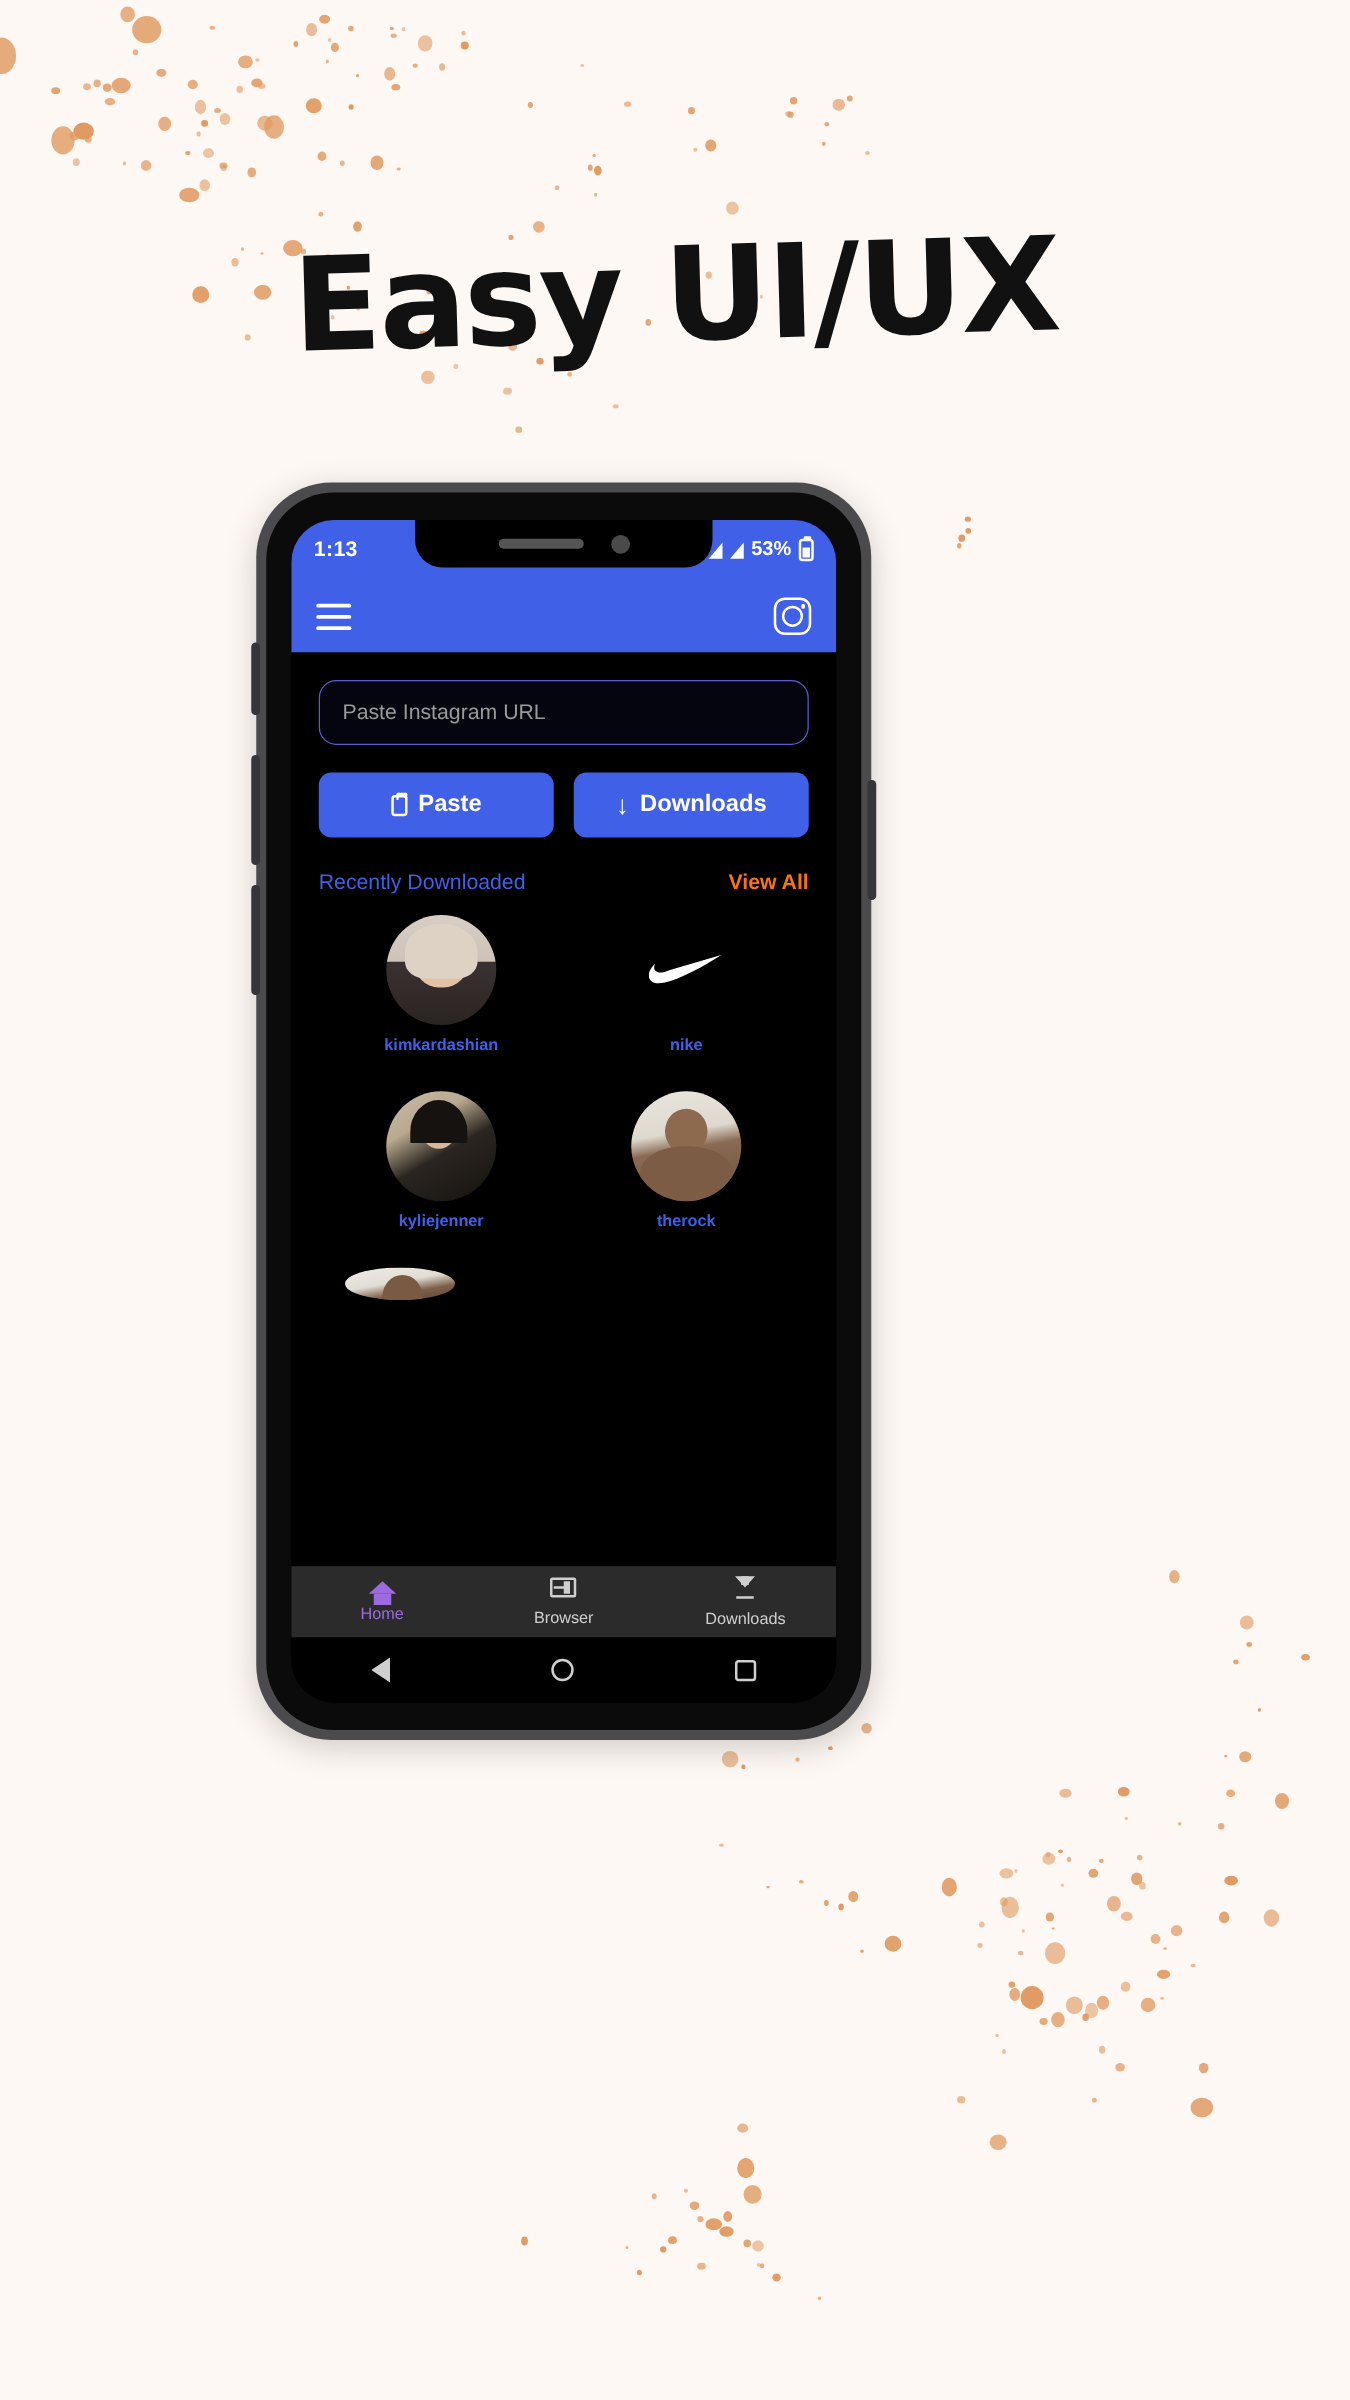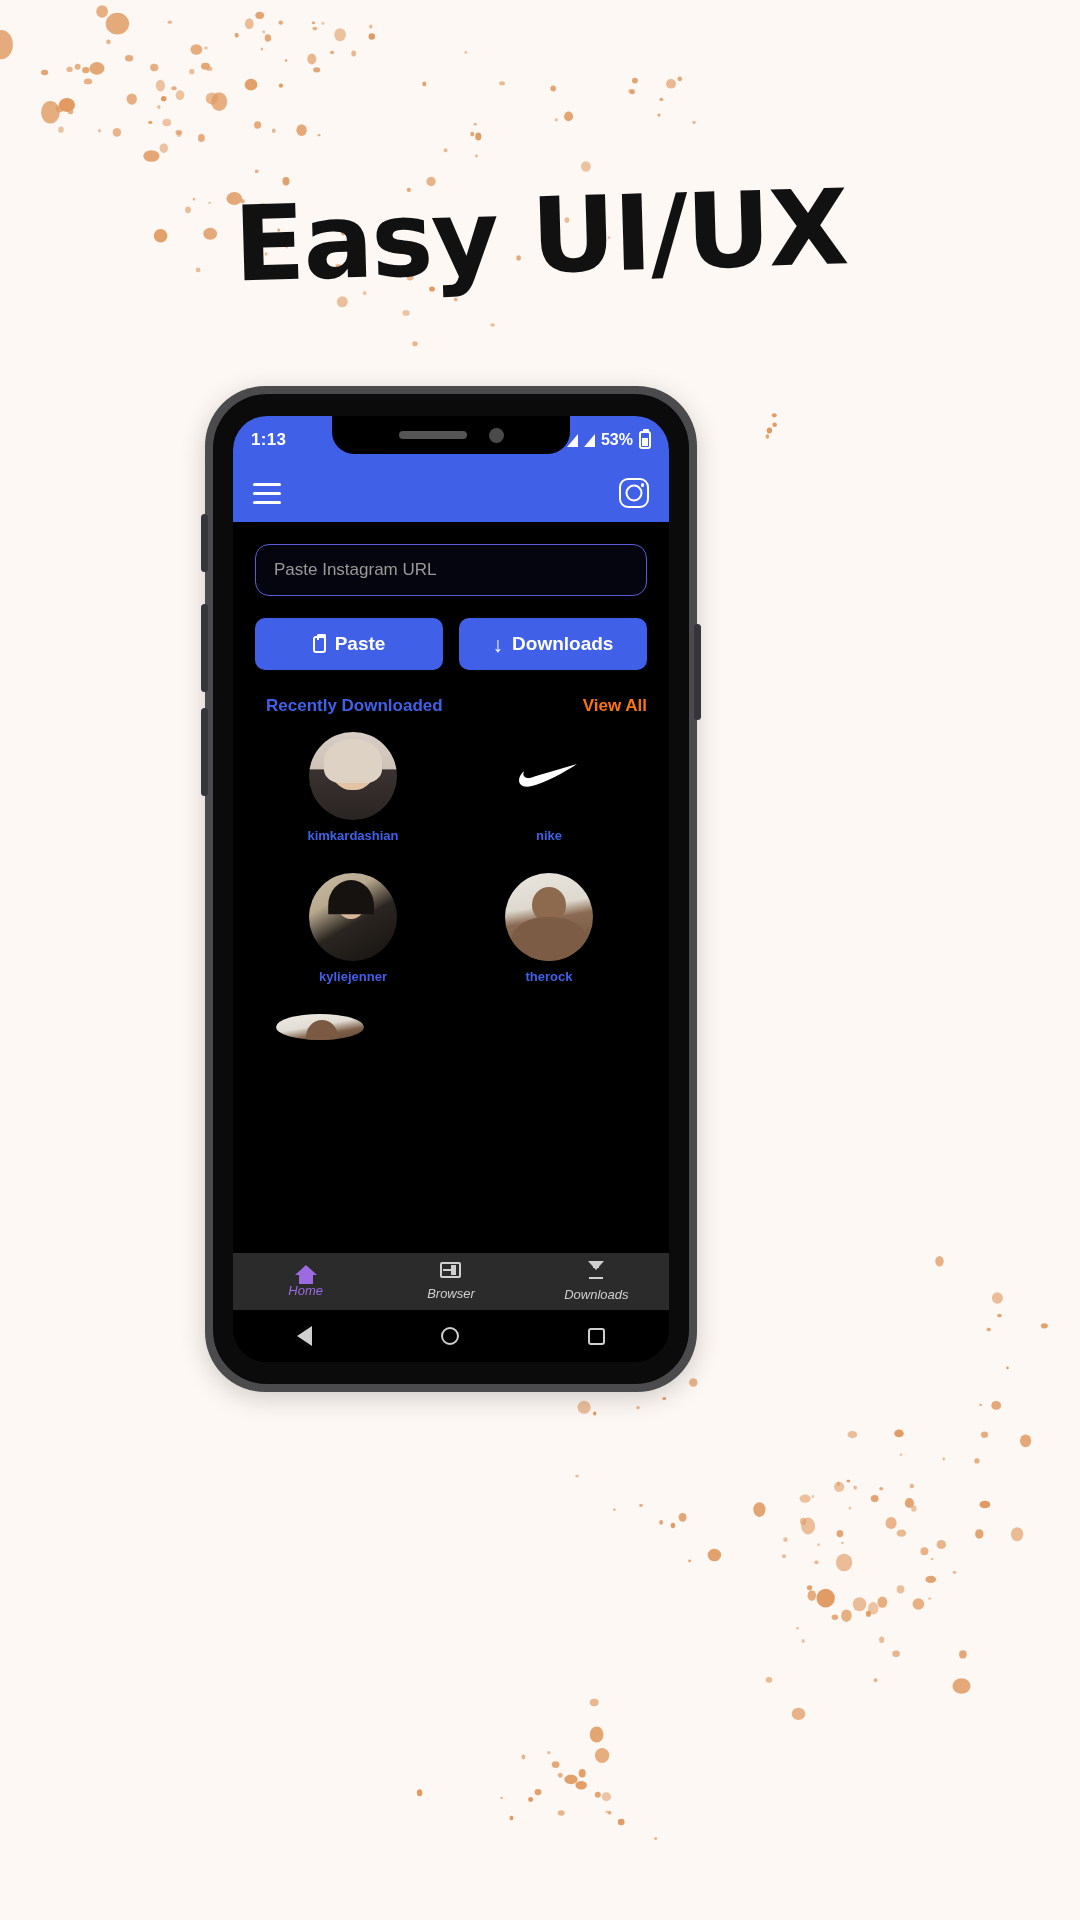--- a/index.html
+++ b/index.html
@@ -144,21 +144,21 @@
     position:relative; }
   .clip-ico::before { content:""; position:absolute; left:2px; top:-4px;
     width:5px; height:4px; border:2px solid #fff; border-bottom:none;
     border-top-left-radius:2px; border-top-right-radius:2px; }
   .dl-arrow { font-size:21px; line-height:1; }
 
   .sec-head {
     display:flex; align-items:center; justify-content:space-between;
     margin-top:26px;
   }
-  .sec-title { color:#4160E8; font-size:17px; font-weight:bold;margin-left:11px; }
+  .sec-title { color:#4160E8; font-size:17px; font-weight:normal; }
   .sec-link  { color:#f97316; font-size:17px; font-weight:bold; cursor:pointer; }
 
   .grid { margin-top:16px; }
   .grid-row { display:flex; }
   .cell { flex:1; display:flex; flex-direction:column; align-items:center; cursor:pointer; }
   .cell.clipped { height:26px; overflow:hidden; }
   .avatar {
     width:88px; height:88px; border-radius:50%;
     overflow:hidden; position:relative;
     background:#111;
@@ -247,21 +247,20 @@
   
   .bottomnav {
     height:58px; background:#2b2b2b;
     display:flex; flex:none;
     border-top:1px solid #000;
   }
   .navitem {
     flex:1; display:flex; flex-direction:column;
     align-items:center; justify-content:center; gap:8px;
     cursor:pointer;
-    font-style:italic;
   }
   .navlabel { font-size:13px; }
   .navitem.active .navlabel { color:#9b6bdf; }
   .navitem .navlabel { color:#cfcfcf; }
   .ic-home { width:0; height:0; position:relative;
     border-left:11px solid transparent; border-right:11px solid transparent;
     border-bottom:10px solid #9b6bdf; }
   .ic-home::after { content:""; position:absolute; left:-7px; top:10px;
     width:14px; height:9px; background:#9b6bdf; }
   .ic-browser { width:21px; height:16px; border:2px solid #cfcfcf; border-radius:2px;

